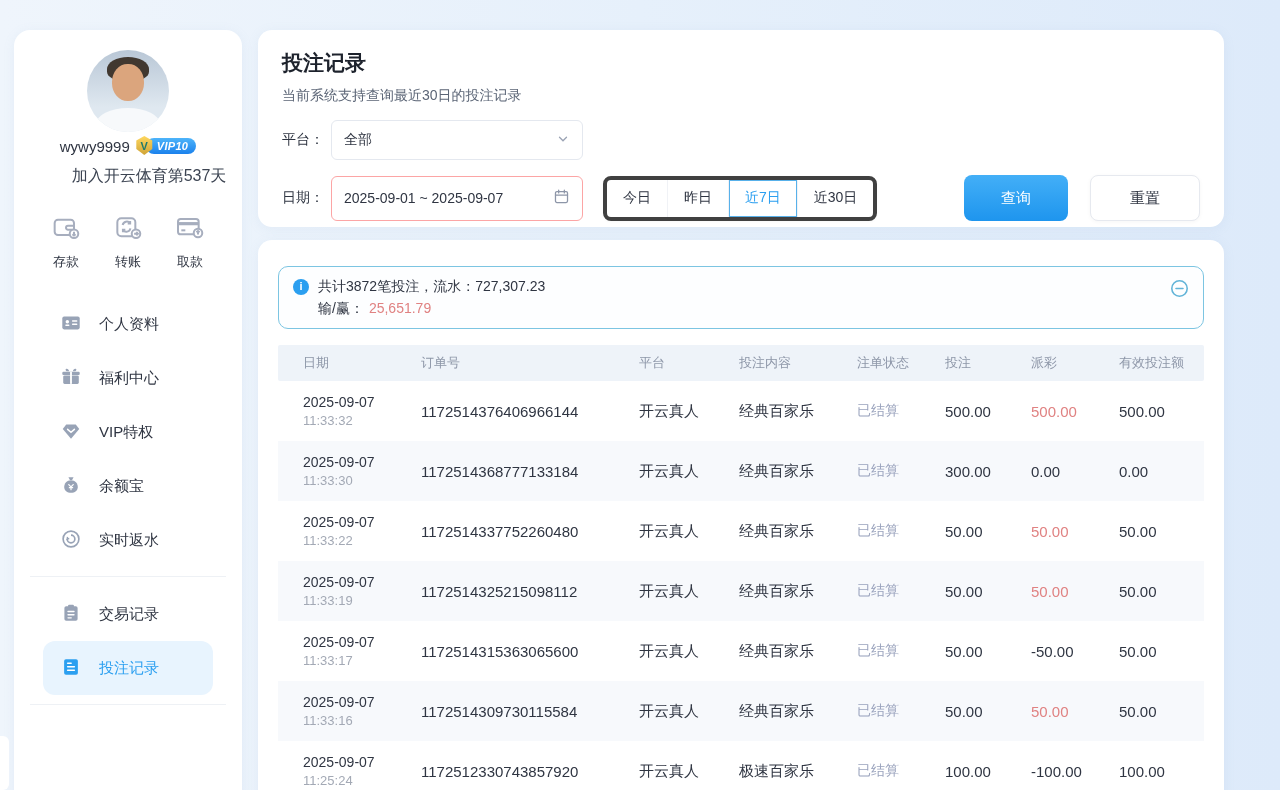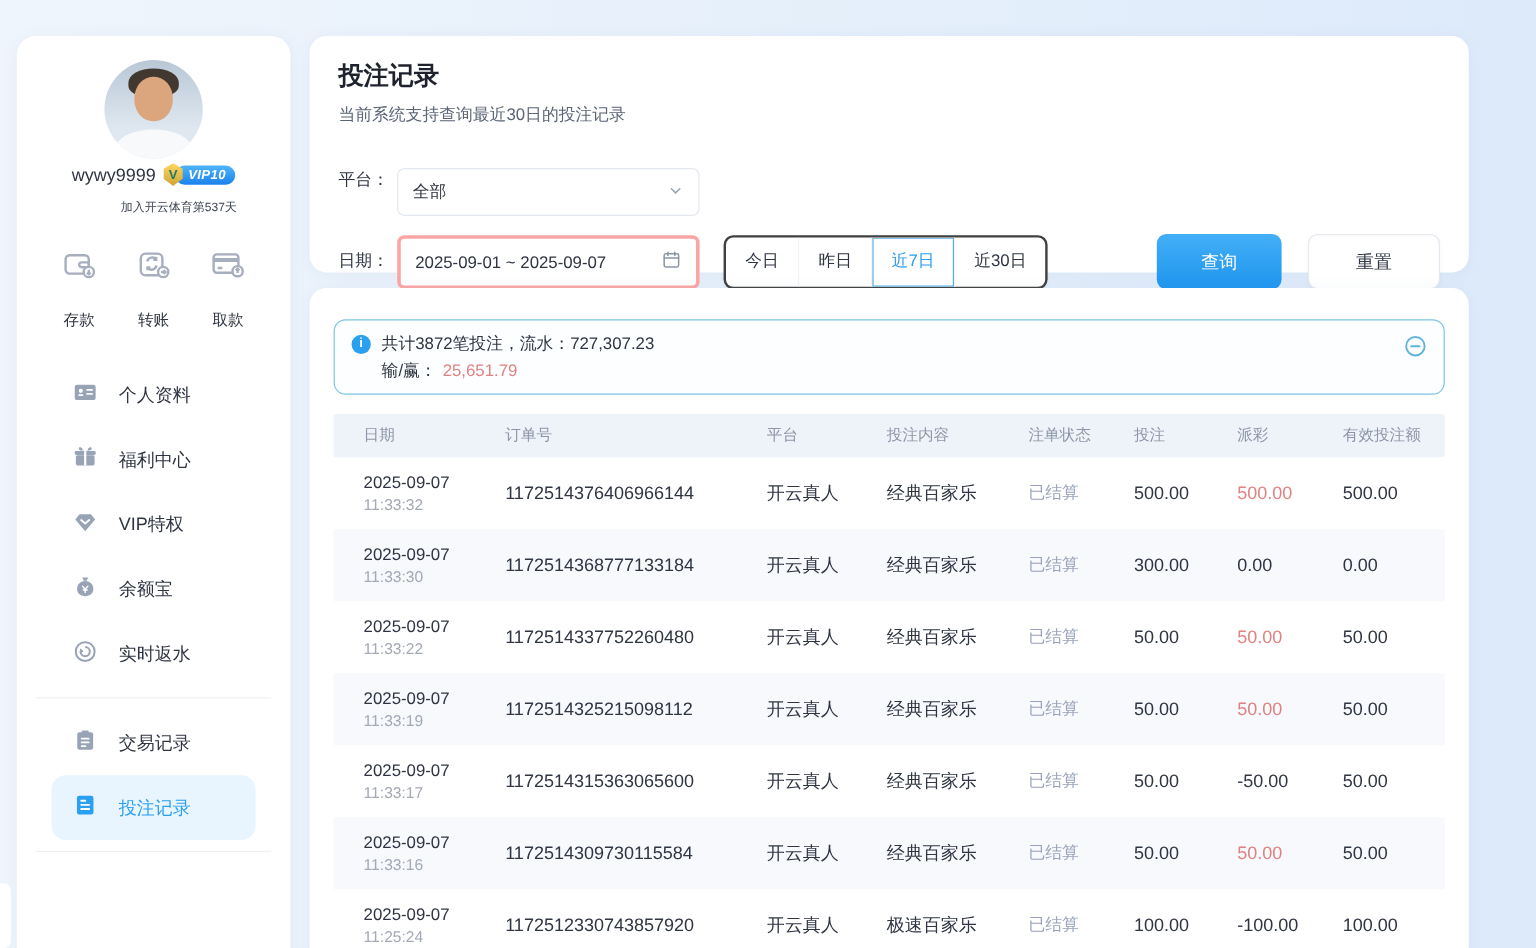--- a/index.html
+++ b/index.html
@@ -20,40 +20,40 @@
   .avatar .shirt { position:absolute; bottom:-8px; left:9px; width:64px; height:32px; border-radius:50% 50% 0 0; background:#f7f9fb; }
   .user-row { display:flex; align-items:flex-end; justify-content:center; margin-top:4px; gap:5px; }
   .username { font-size:15px; color:#2f3542; }
   .vip { display:flex; align-items:center; }
   .vip-emblem { width:19px; height:19px; z-index:2;
      clip-path:polygon(50% 0,92% 24%,92% 68%,50% 100%,8% 68%,8% 24%);
      background:linear-gradient(180deg,#ffd75e,#cfa437); display:flex; align-items:center; justify-content:center;
      color:#1f7a6d; font-size:11px; font-weight:bold; }
   .vip-pill { background:linear-gradient(180deg,#4db4fa,#1b81ec); color:#fff; font-size:11px; font-weight:bold;
      font-style:italic; padding:2px 8px 2px 11px; border-radius:10px; margin-left:-8px; letter-spacing:.3px; }
-  .join-text { text-align:center; font-size:10px; color:#3c4452; margin-top:11px;padding-left:42px; }
+  .join-text { text-align:center; font-size:16px; color:#3c4452; margin-top:11px;padding-left:42px; }
   .actions { display:flex; justify-content:space-between; padding:0 36px; margin-top:24px; }
-  .action { display:flex; flex-direction:column; align-items:center; gap:19px; font-size:13px; color:#2f3542; cursor:pointer; }
+  .action { display:flex; flex-direction:column; align-items:center; gap:7px; font-size:13px; color:#2f3542; cursor:pointer; }
   .menu { margin-top:26px; padding:0 29px; }
   .menu-item { display:flex; align-items:center; gap:17px; height:54px; padding-left:17px; border-radius:12px;
      font-size:15px; color:#2f3542; cursor:pointer; }
   .menu-item.active { background:#e8f4fe; color:var(--accent,#2b9ff0); }
   .divider { height:1px; background:#eef1f5; margin:9px 16px; }
 
   
   .filter-card { position:absolute; left:258px; top:30px; width:966px; height:197px; padding:19px 24px; }
   .page-title { font-size:21px; font-weight:bold; color:#1d222c; }
   .page-subtitle { font-size:14px; color:#5b6576; margin-top:10px; }
   .filter-row { display:flex; align-items:center; margin-top:15px; }
   .filter-label { font-size:14px; color:#2f3542; width:49px; flex:none; }
   .select { width:252px; height:40px; border:1px solid #e4e8ef; border-radius:6px; background:#fff;
-     display:flex; align-items:center; justify-content:space-between; padding:0 12px; font-size:14px; cursor:pointer;margin-top:20px; }
-  .date-input { width:252px; height:45px; border:3px solid #fca5a5; border-radius:6px; background:#fff;
      display:flex; align-items:center; justify-content:space-between; padding:0 12px; font-size:14px; cursor:pointer; }
-  .quick-group { display:flex; height:45px; margin-left:20px; border:2px solid #404040; border-radius:8px;
+  .date-input { width:252px; height:45px; border:1px solid #fca5a5; border-radius:6px; background:#fff;
+     display:flex; align-items:center; justify-content:space-between; padding:0 12px; font-size:14px; cursor:pointer; }
+  .quick-group { display:flex; height:45px; margin-left:20px; border:4px solid #404040; border-radius:8px;
      background:#fff; overflow:hidden; box-shadow:0 1px 3px rgba(0,0,0,.03); }
   .quick-btn { display:flex; align-items:center; padding:0 16px; font-size:14px; color:#2f3542;
      border-right:1px solid #f0f2f6; cursor:pointer; }
   .quick-btn:last-child { border-right:none;text-align:right; }
   .quick-btn.active { box-shadow:inset 0 0 0 1px #58b1ea; color:var(--accent,#2b9ff0); }
   .btn-query { width:104px; height:46px; margin-left:auto; border-radius:8px; border:none; cursor:pointer;
      background:linear-gradient(180deg,#43aff7,#1e95ee); color:#fff; font-size:15px;
      display:flex; align-items:center; justify-content:center; }
   .btn-reset { width:110px; height:46px; margin-left:22px; border-radius:8px; cursor:pointer;
      background:#fff; border:1px solid #e6e9ef; color:#2f3542; font-size:15px;

